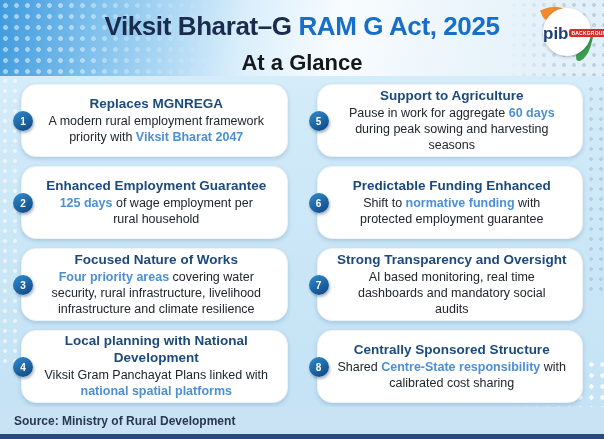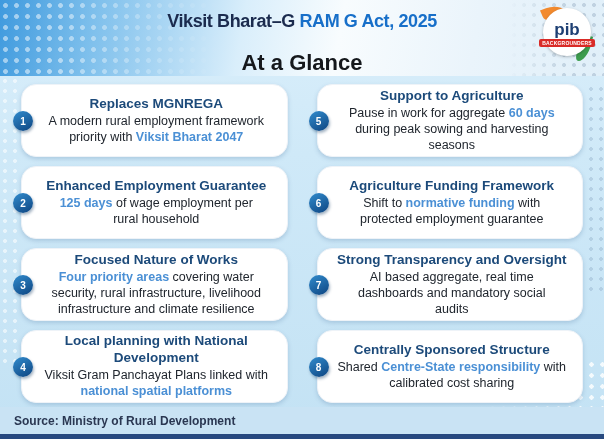--- a/index.html
+++ b/index.html
@@ -26,40 +26,40 @@
   }
   .dots-header-right {
     position:absolute; top:0; right:0; bottom:0; width:95px;
     background-image:radial-gradient(circle, rgba(130,155,180,.35) 1.8px, transparent 2.2px);
     background-size:10px 10px;
     -webkit-mask-image:linear-gradient(to left,#000 40%,transparent 100%);
     mask-image:linear-gradient(to left,#000 40%,transparent 100%);
   }
   .title {
     position:absolute; top:11px; left:0; width:100%;
-    text-align:center; font-size:18px; font-weight:700;
+    text-align:center; font-size:26px; font-weight:700;
     letter-spacing:-0.4px; color:#1b2b4e; white-space:nowrap;
   }
   .title .accent { color:#176fc9; }
   .subtitle {
     position:absolute; top:50px; left:0; width:100%;
     text-align:center; font-size:22px; font-weight:600; color:#15181c;
   }
 
   
   .logo { position:absolute; top:5px; right:10px; width:54px; height:54px; }
   .leaf { position:absolute; z-index:1; }
   .leaf.orange { top:0; left:2px; width:24px; height:15px;
     background:#f28a2e; border-radius:0 100% 10% 60%; transform:rotate(-24deg); }
   .leaf.green { bottom:-3px; right:4px; width:12px; height:27px;
     background:#3d9d4f; border-radius:100% 0 100% 30%; transform:rotate(14deg); }
   .logo-circle {
     position:absolute; inset:3px; z-index:2; background:#fff; border-radius:50%;
     box-shadow:0 1px 3px rgba(0,0,0,.25);
-    display:flex; flex-direction:column; align-items:center; justify-content:center;
+    display:flex; flex-direction:row; align-items:center; justify-content:flex-start;
   }
   .logo-text { font-size:17px; font-weight:700; color:#1d3f73; line-height:1; margin-top:3px; }
   .logo-ribbon {
     margin-top:1px; background:#d92b27; color:#fff;
     font-size:5px; font-weight:700; letter-spacing:.2px;
     padding:1px 3px; border-radius:2px; white-space:nowrap;
   }
 
   
   .dots-body-left {
@@ -178,30 +178,30 @@
           <span>5</span>
         </div>
       <div class="card-title">Support to Agriculture</div>
       <div class="card-body w250"><span>Pause in work for aggregate </span><span class="hl">60 days</span><span> during peak sowing and harvesting seasons</span></div>
     </div>
 
     <div class="card">
       <div class="badge">
           <span>6</span>
         </div>
-      <div class="card-title">Agriculture Funding Framework</div>
+      <div class="card-title">Predictable Funding Enhanced</div>
       <div class="card-body w215"><span>Shift to </span><span class="hl">normative funding</span><span> with protected employment guarantee</span></div>
     </div>
 
     <div class="card">
       <div class="badge">
           <span>7</span>
         </div>
       <div class="card-title">Strong Transparency and Oversight</div>
-      <div class="card-body w200"><span>AI based aggregate, real time dashboards and mandatory social audits</span></div>
+      <div class="card-body w200"><span>AI based monitoring, real time dashboards and mandatory social audits</span></div>
     </div>
 
     <div class="card">
       <div class="badge">
           <span>8</span>
         </div>
       <div class="card-title">Centrally Sponsored Structure</div>
       <div class="card-body w235"><span>Shared </span><span class="hl">Centre-State responsibility</span><span> with calibrated cost sharing</span></div>
     </div>
 

